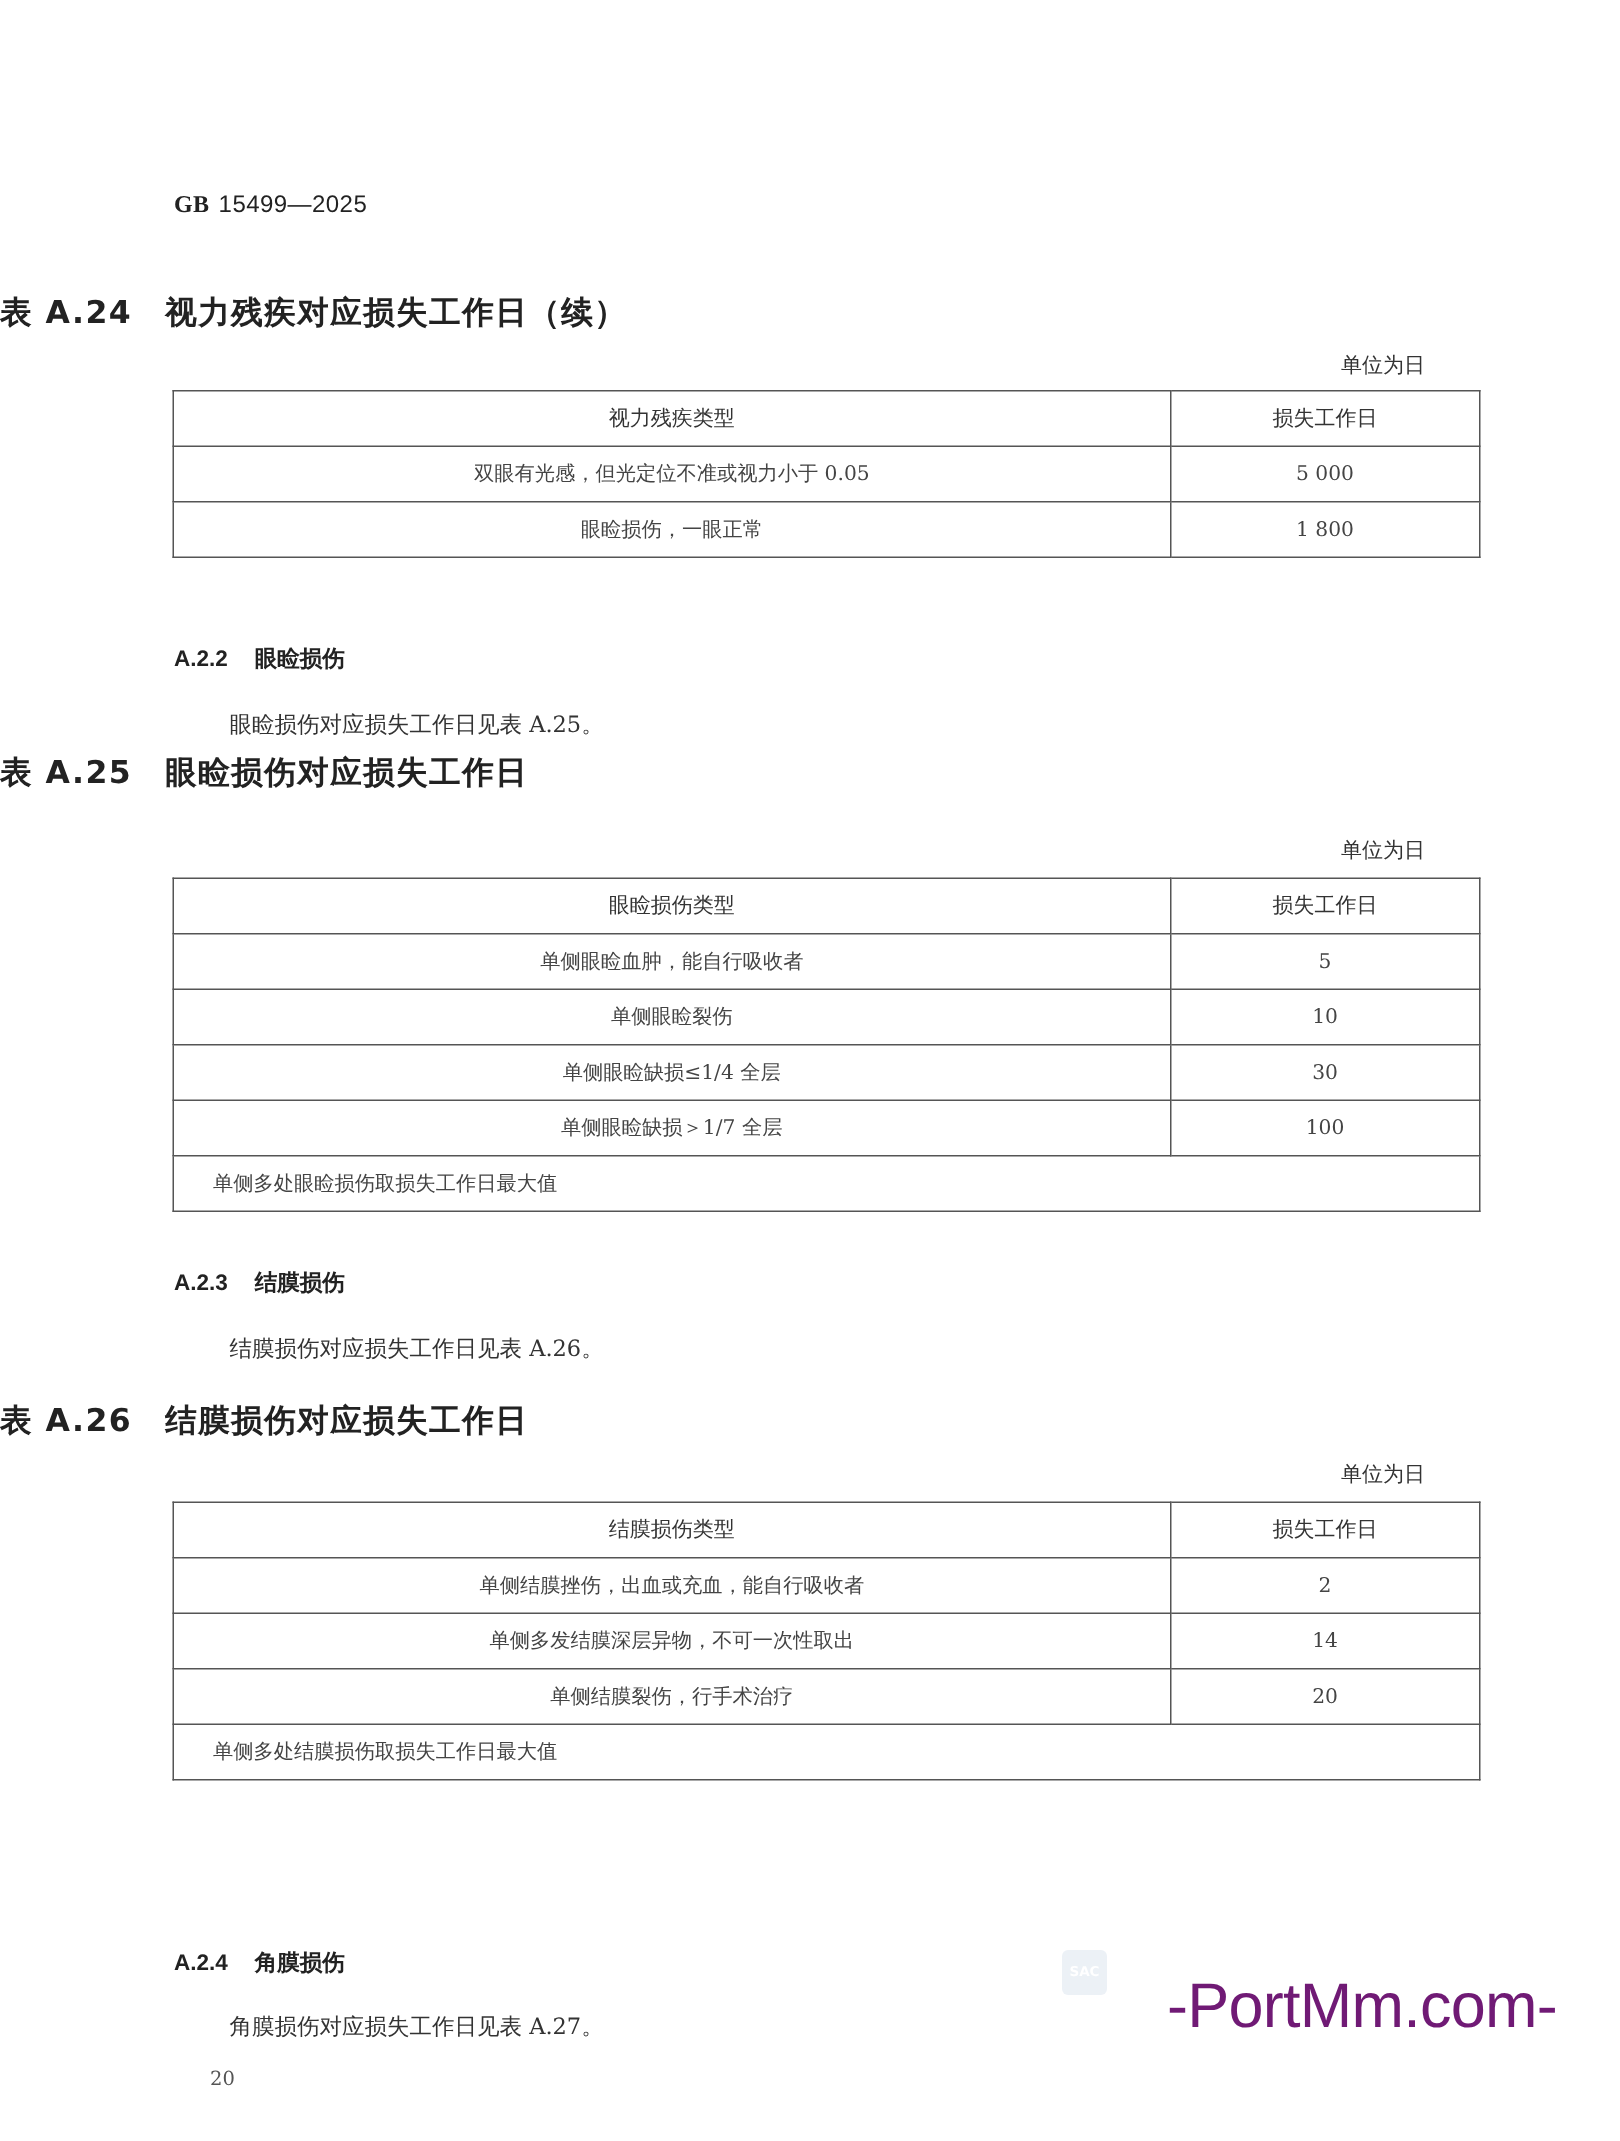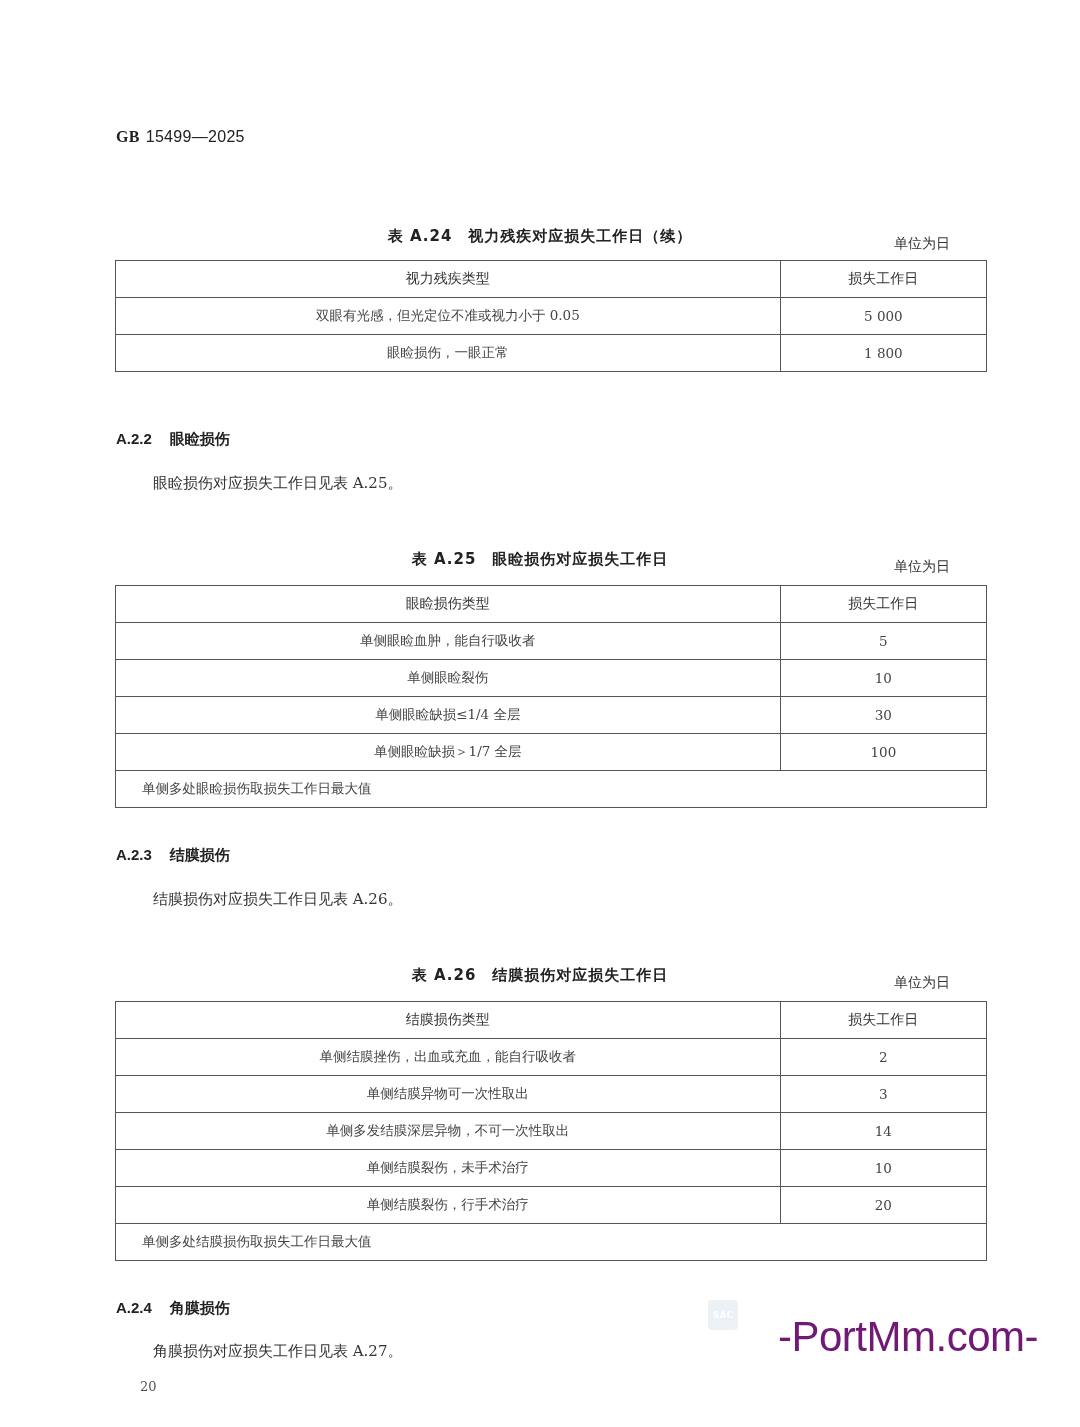--- a/index.html
+++ b/index.html
@@ -3,21 +3,21 @@
 <meta charset="utf-8">
 <style>
   html, body { margin: 0; padding: 0; }
   body {
     width: 1080px; height: 1427px; background: #ffffff; position: relative; overflow: hidden;
     font-family: "DejaVu Serif", "Liberation Serif", serif; color: #333;
   }
   .abs { position: absolute; }
   .std-id { left: 116px; top: 128px; font-family: "Liberation Sans", "DejaVu Sans", sans-serif; font-size: 16px; color: #222; letter-spacing: 0.3px; }
   .std-id b { font-family: "Liberation Serif", serif; font-weight: bold; margin-right: 6px; }
-  .tbl-title { left: 0; width: 1080px; text-align: center; font-family: "DejaVu Sans", "Liberation Sans", sans-serif; font-weight: bold; font-size: 15px; color: #222; letter-spacing: 1px; margin-top: 33px; }
+  .tbl-title { left: 0; width: 1080px; text-align: left; font-family: "DejaVu Sans", "Liberation Sans", sans-serif; font-weight: bold; font-size: 21px; color: #222; letter-spacing: 1px; }
   .unit { right: 130px; font-size: 14px; color: #333; }
   .section { left: 116px; font-family: "DejaVu Sans", "Liberation Sans", sans-serif; font-weight: bold; font-size: 15px; color: #222; }
   .section .num { margin-right: 18px; font-family: "Liberation Sans", sans-serif; }
   .para { left: 153px; font-size: 15px; color: #333; }
   table.doc {
     position: absolute; left: 115px; width: 872px; border-collapse: collapse;
     border: 1.5px solid #444; font-size: 13.5px; color: #444;
   }
   table.doc td, table.doc th {
     border: 1px solid #555; text-align: center; font-weight: normal; padding: 0; height: 36px;
@@ -54,21 +54,21 @@
     <td>1 800</td>
   </tr>
 </tbody>
   </table>
 
 <div class="abs section" style="top:430px;">
   <span class="num">A.2.2</span><span>眼睑损伤</span>
 </div>
 <div class="abs para" style="top:474px;">眼睑损伤对应损失工作日见表 A.25。</div>
 
-<div class="abs tbl-title" style="top:517px;">表 A.25　眼睑损伤对应损失工作日</div>
+<div class="abs tbl-title" style="top:501px;">表 A.25　眼睑损伤对应损失工作日</div>
 <div class="abs unit" style="top:558px;">单位为日</div>
 <table class="doc" style="top:585px;">
   <tbody>
       <tr>
     <th class="c1">眼睑损伤类型</th>
     <th class="c2">损失工作日</th>
   </tr>
   <tr>
     <td>单侧眼睑血肿，能自行吸收者</td>
     <td>5</td>
@@ -102,30 +102,22 @@
   <tbody>
       <tr>
     <th class="c1">结膜损伤类型</th>
     <th class="c2">损失工作日</th>
   </tr>
   <tr>
     <td>单侧结膜挫伤，出血或充血，能自行吸收者</td>
     <td>2</td>
   </tr>
   <tr>
-    <td>单侧结膜异物可一次性取出</td>
-    <td>3</td>
-  </tr>
-  <tr>
     <td>单侧多发结膜深层异物，不可一次性取出</td>
     <td>14</td>
-  </tr>
-  <tr>
-    <td>单侧结膜裂伤，未手术治疗</td>
-    <td>10</td>
   </tr>
   <tr>
     <td>单侧结膜裂伤，行手术治疗</td>
     <td>20</td>
   </tr>
   <tr>
     <td class="note" colspan="2">单侧多处结膜损伤取损失工作日最大值</td>
   </tr>
 </tbody>
   </table>

